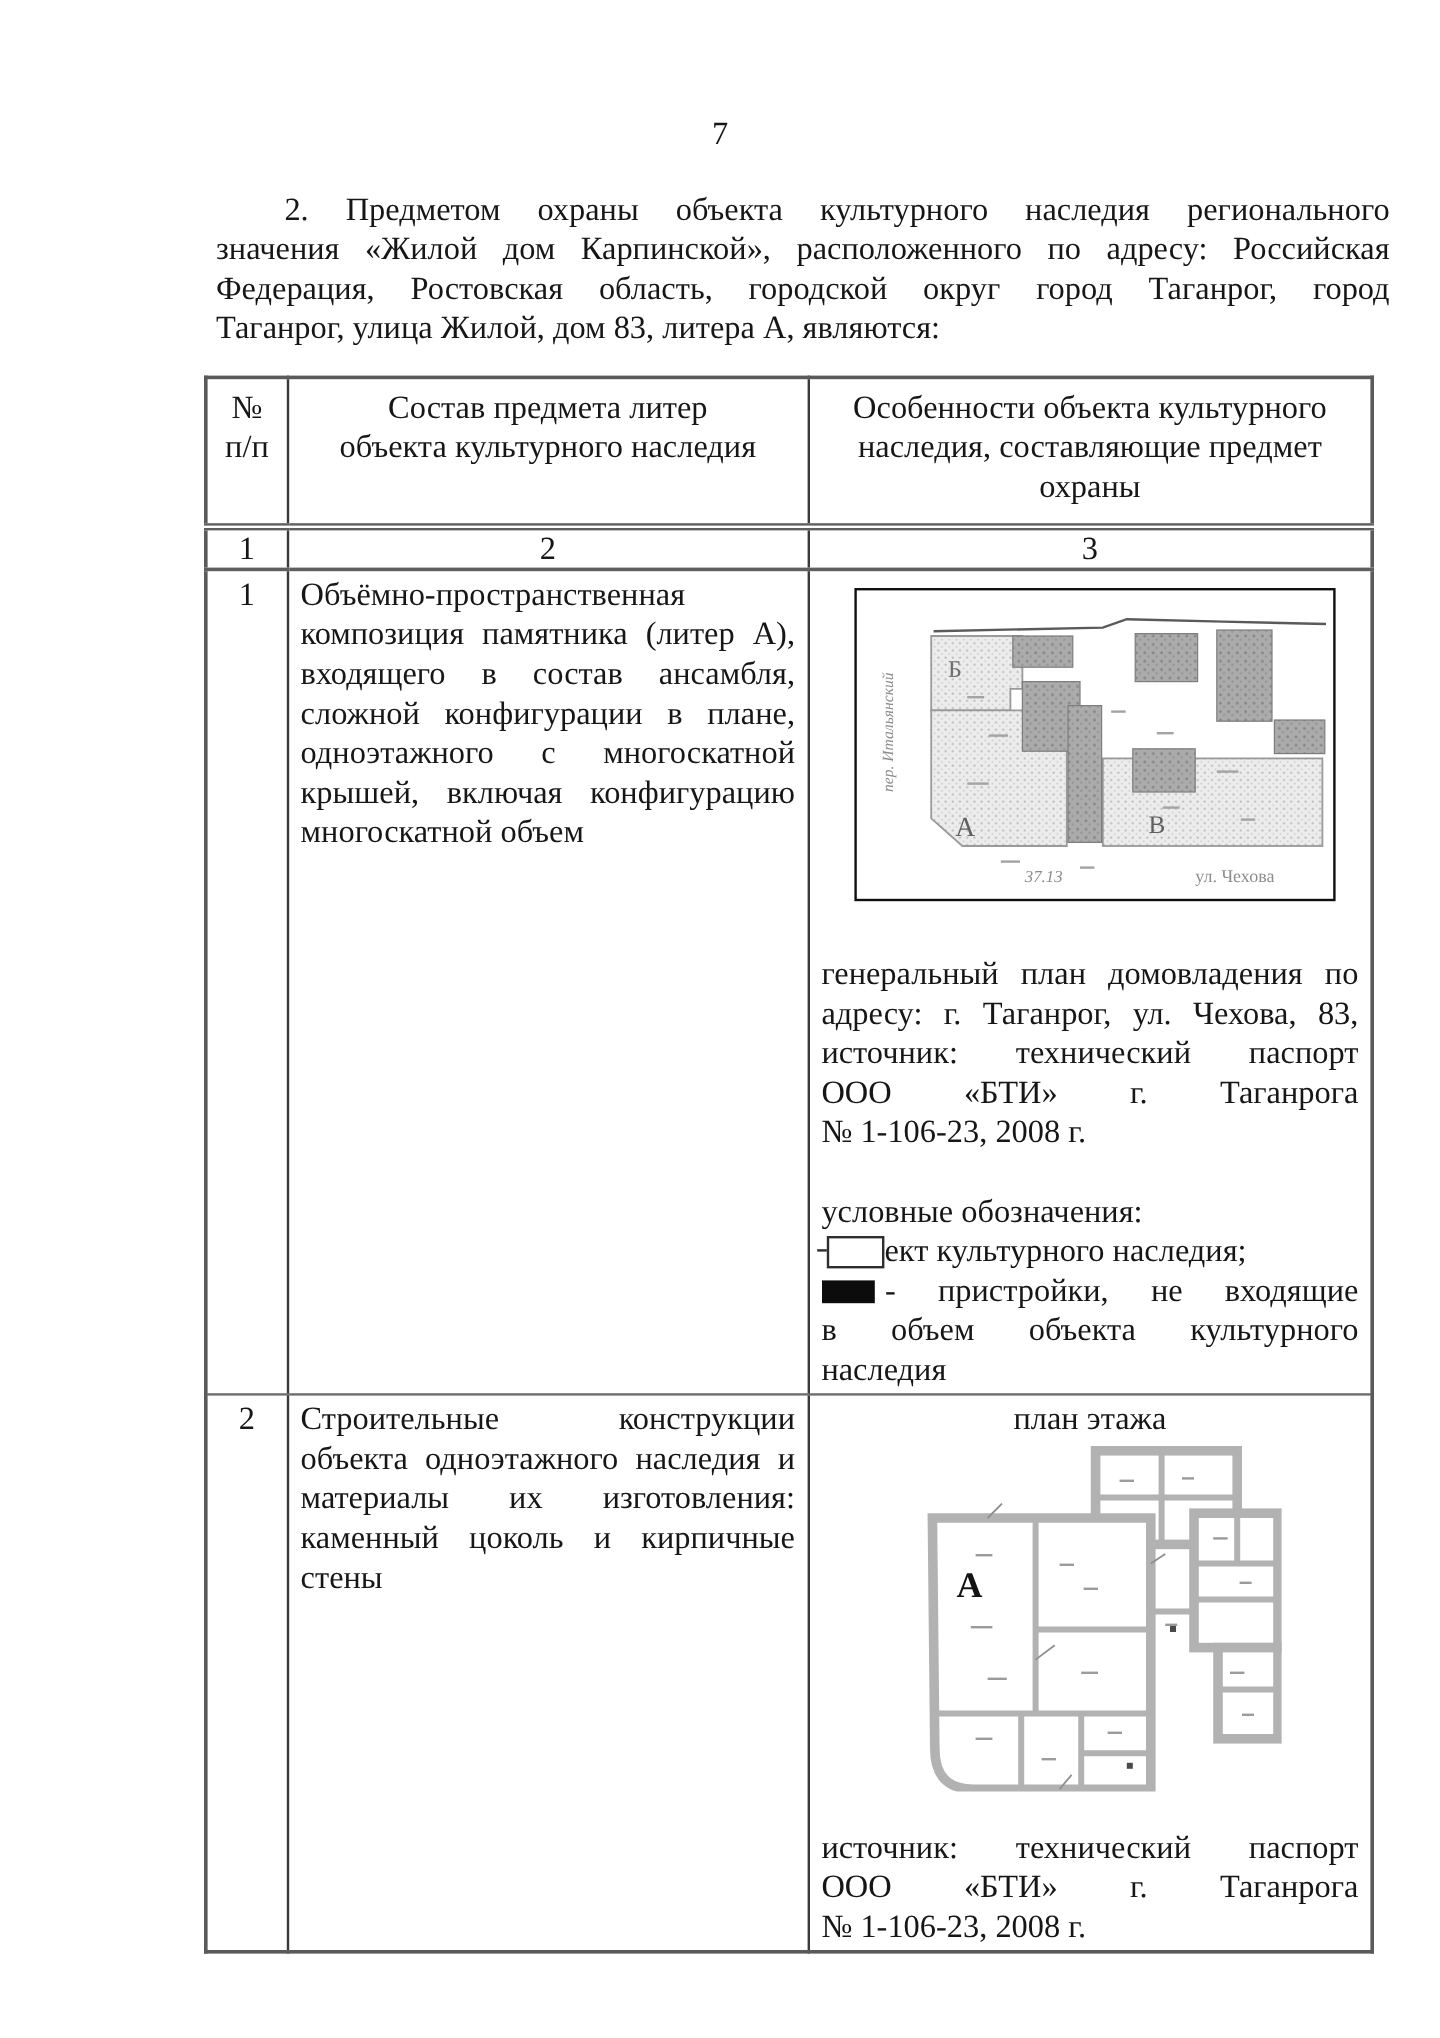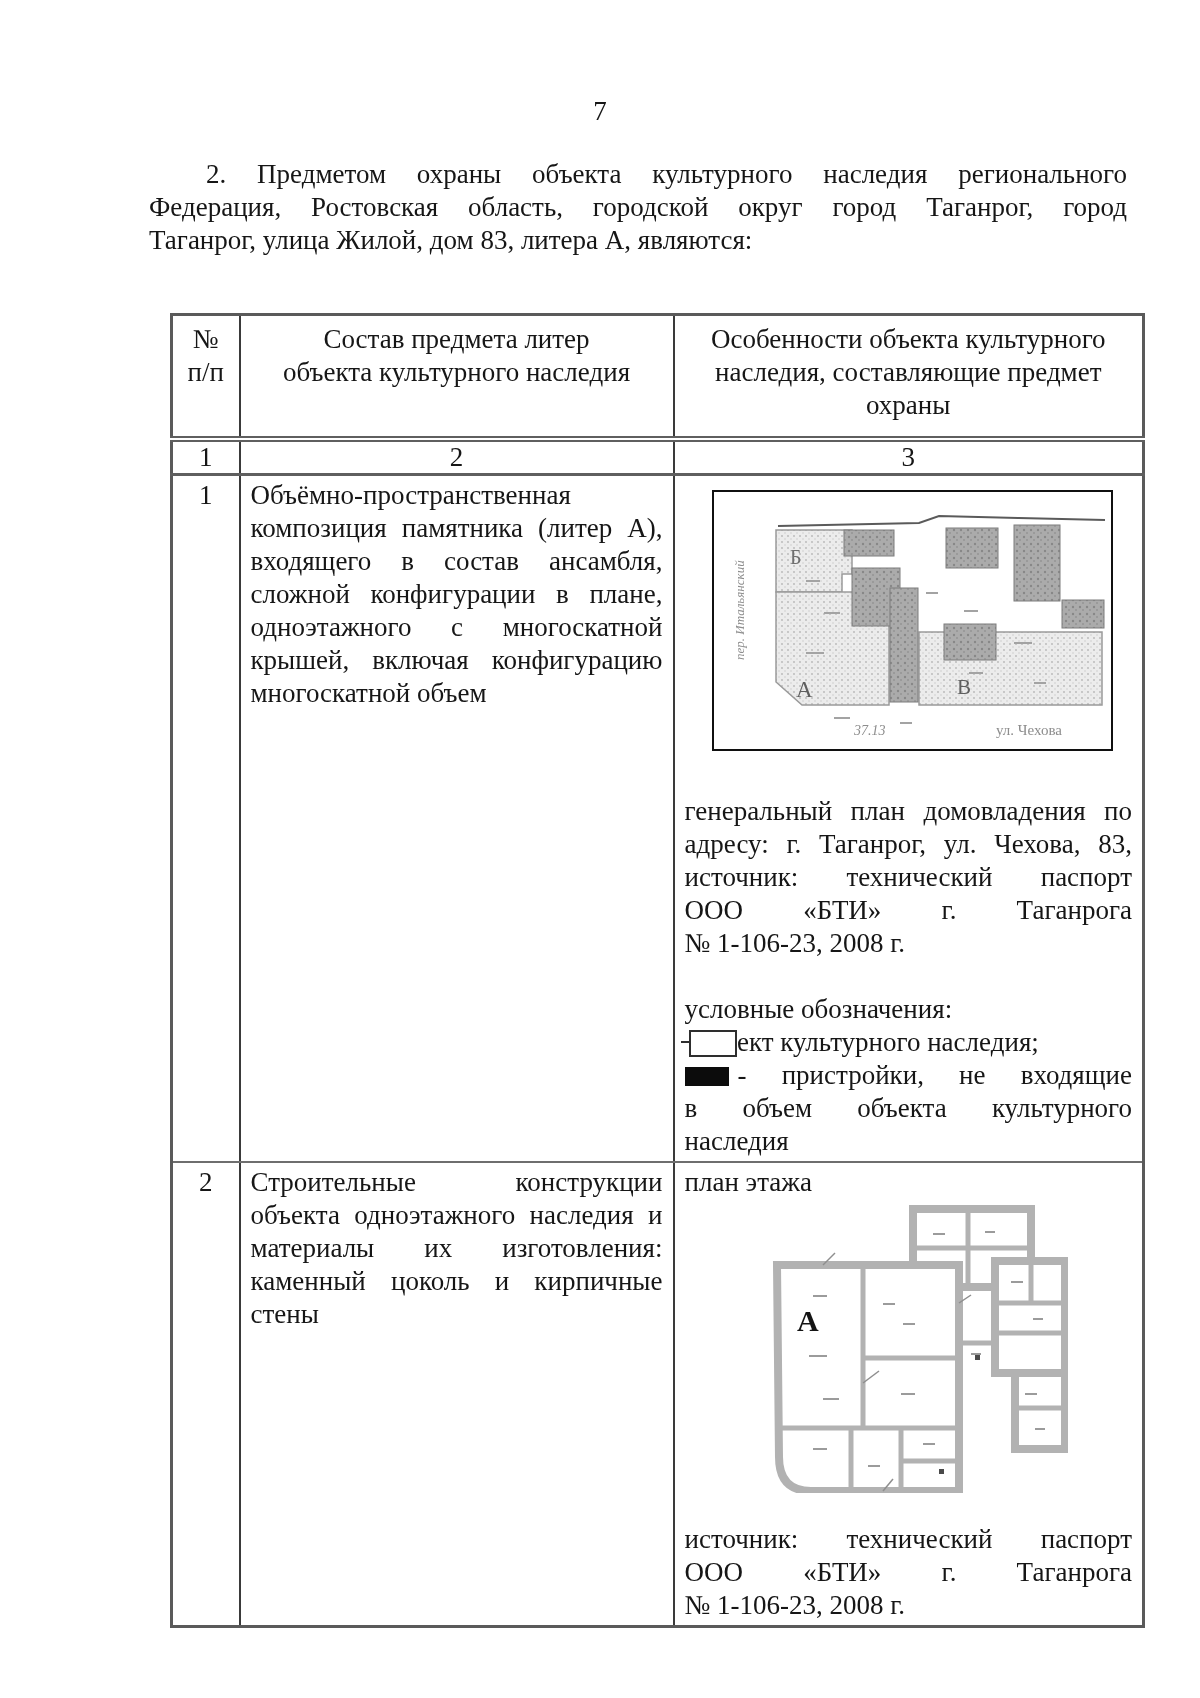--- a/index.html
+++ b/index.html
@@ -2,21 +2,21 @@
 <html lang="ru"><head>
 <meta charset="utf-8">
 <style>
   html,body{margin:0;padding:0;background:#ffffff;}
   .page{
     position:relative;width:1200px;height:1698px;background:#fff;
     font-family:"Liberation Serif","DejaVu Serif",serif;
     color:#161616;font-size:27px;line-height:33px;overflow:hidden;
   }
   .pagenum{position:absolute;top:95px;left:0;width:1200px;text-align:center;}
-  .intro{position:absolute;top:158px;left:149px;width:978px;}
+  .intro{position:absolute;top:158px;left:180px;width:978px;}
   .jl{text-align:justify;text-align-last:justify;}
   .first-line{text-indent:57px;}
 
   table.doc-table{
     position:absolute;top:313px;left:170px;
     border-collapse:collapse;table-layout:fixed;
     border:3px solid #5a5a5a;
   }
   .doc-table td{
     border:2px solid #6e6e6e;border-left:2px solid #3a3a3a;border-right:2px solid #3a3a3a;
@@ -34,33 +34,34 @@
     border:2px solid #101010;background:#fff;position:relative;
   }
   .cap{margin-top:44px;}
   .vspace{height:33px;}
 
   .legend-line1{position:relative;padding-left:12px;}
   .lbox{position:absolute;left:4px;top:4px;width:44px;height:23px;background:#fff;border:2px solid #2e2e2e;z-index:1;}
   .ldash{position:absolute;left:-4px;top:15px;width:14px;height:2px;background:#2e2e2e;z-index:0;}
   .lfill{display:inline-block;width:44px;height:19px;background:#0c0c0c;vertical-align:-2px;margin-right:9px;}
 
-  .plan-title{}
+  .plan-title{text-align:center;}
   .floor-wrap{margin:4px 0 0 78px;width:305px;height:290px;}
   .cap2{margin-top:30px;}
 </style>
 </head>
 <body>
 
 <div class="page">
 
   <div class="pagenum">7</div>
 
   <div class="intro">
     <div class="jl first-line">2. Предметом охраны объекта культурного наследия регионального</div>
+    <div class="jl">значения «Жилой дом Карпинской», расположенного по адресу: Российская</div>
     <div class="jl">Федерация, Ростовская область, городской округ город Таганрог, город</div>
     <div>Таганрог, улица Жилой, дом 83, литера А, являются:</div>
   </div>
 
   <table class="doc-table">
     <colgroup>
         <col class="col-num">
         <col class="col-subj">
         <col class="col-feat">
       </colgroup>

